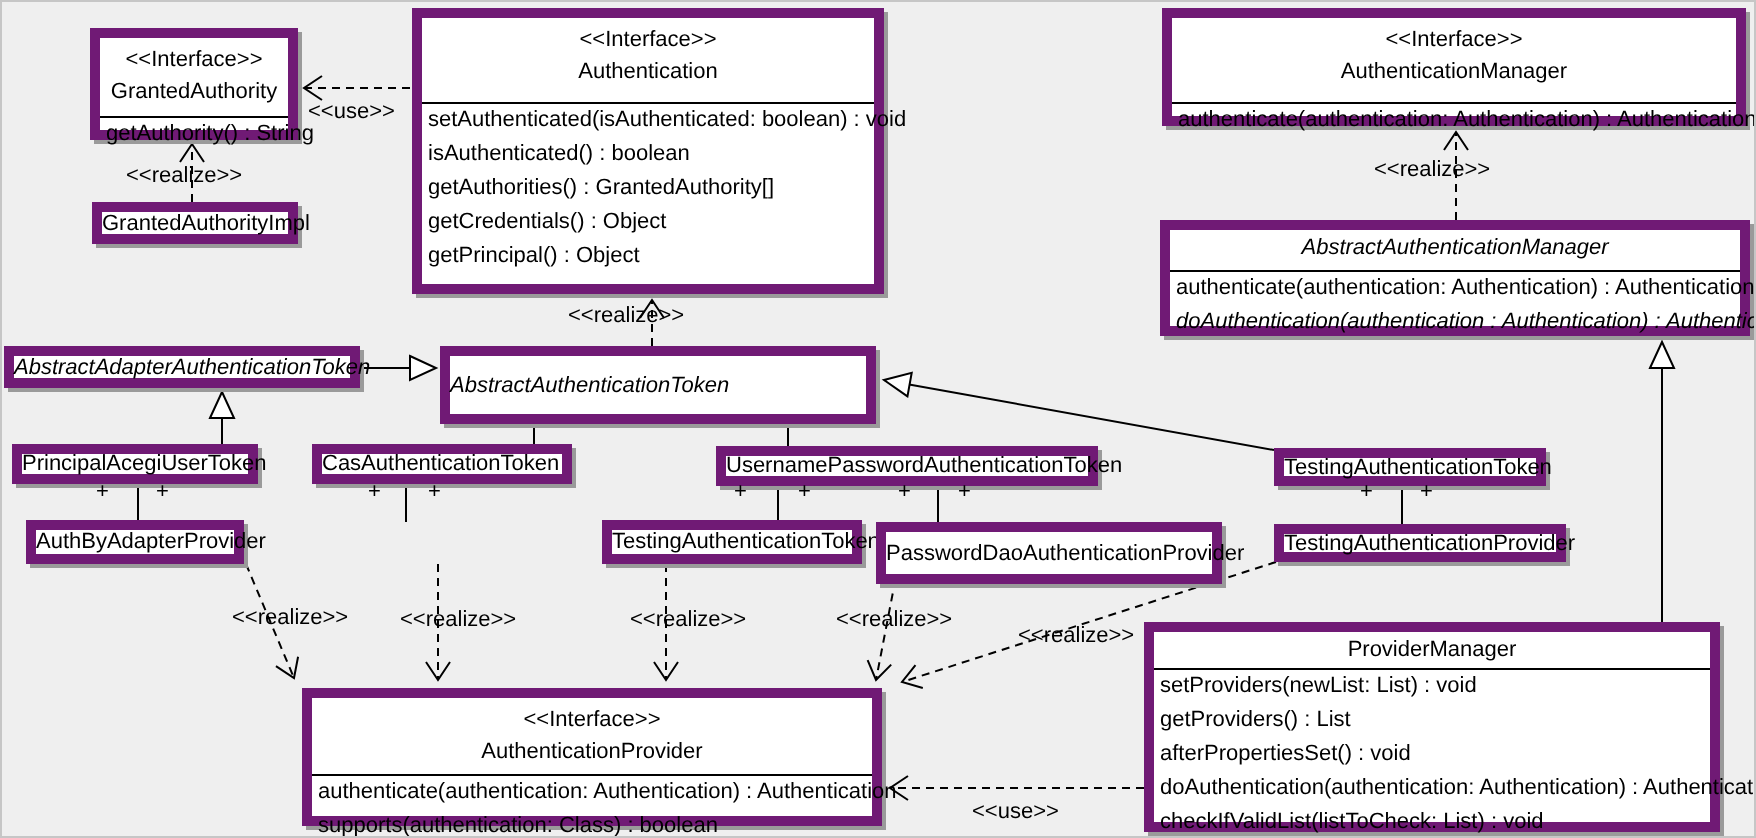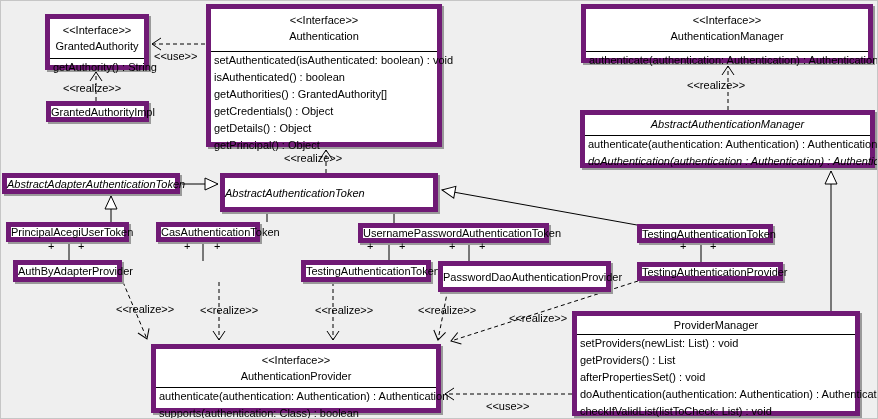--- a/index.html
+++ b/index.html
@@ -75,21 +75,20 @@
   <div class="box" style="left:205px;top:3px;width:236px;height:143px;">
     <div class="head" style="height:39px;">
       <div>&lt;&lt;Interface&gt;&gt;</div>
       <div>Authentication</div>
     </div>
     <div class="methods">
       <div class="m">setAuthenticated(isAuthenticated: boolean) : void</div>
       <div class="m">isAuthenticated() : boolean</div>
       <div class="m">getAuthorities() : GrantedAuthority[]</div>
       <div class="m">getCredentials() : Object</div>
-      <div class="m">getDetails() : Object</div>
       <div class="m">getPrincipal() : Object</div>
     </div>
   </div>
 
   <div class="box" style="left:580px;top:3px;width:292px;height:59px;">
     <div class="head" style="height:39px;">
       <div>&lt;&lt;Interface&gt;&gt;</div>
       <div>AuthenticationManager</div>
     </div>
     <div class="methods">
@@ -109,21 +108,21 @@
     <span>AbstractAdapterAuthenticationToken</span>
   </div>
 
   <div class="box single it" style="left:219px;top:172px;width:218px;height:39px;">
     <span>AbstractAuthenticationToken</span>
   </div>
 
   <div class="box single" style="left:5px;top:221px;width:123px;height:20px;">
     <span>PrincipalAcegiUserToken</span>
   </div>
-  <div class="box single" style="left:155px;top:221px;width:104px;height:20px;">
+  <div class="box single" style="left:155px;top:221px;width:130px;height:20px;">
     <span>CasAuthenticationToken</span>
   </div>
   <div class="box single" style="left:357px;top:222px;width:191px;height:20px;">
     <span>UsernamePasswordAuthenticationToken</span>
   </div>
   <div class="box single" style="left:636px;top:223px;width:136px;height:19px;">
     <span>TestingAuthenticationToken</span>
   </div>
 
   <div class="box single" style="left:12px;top:259px;width:109px;height:22px;">

